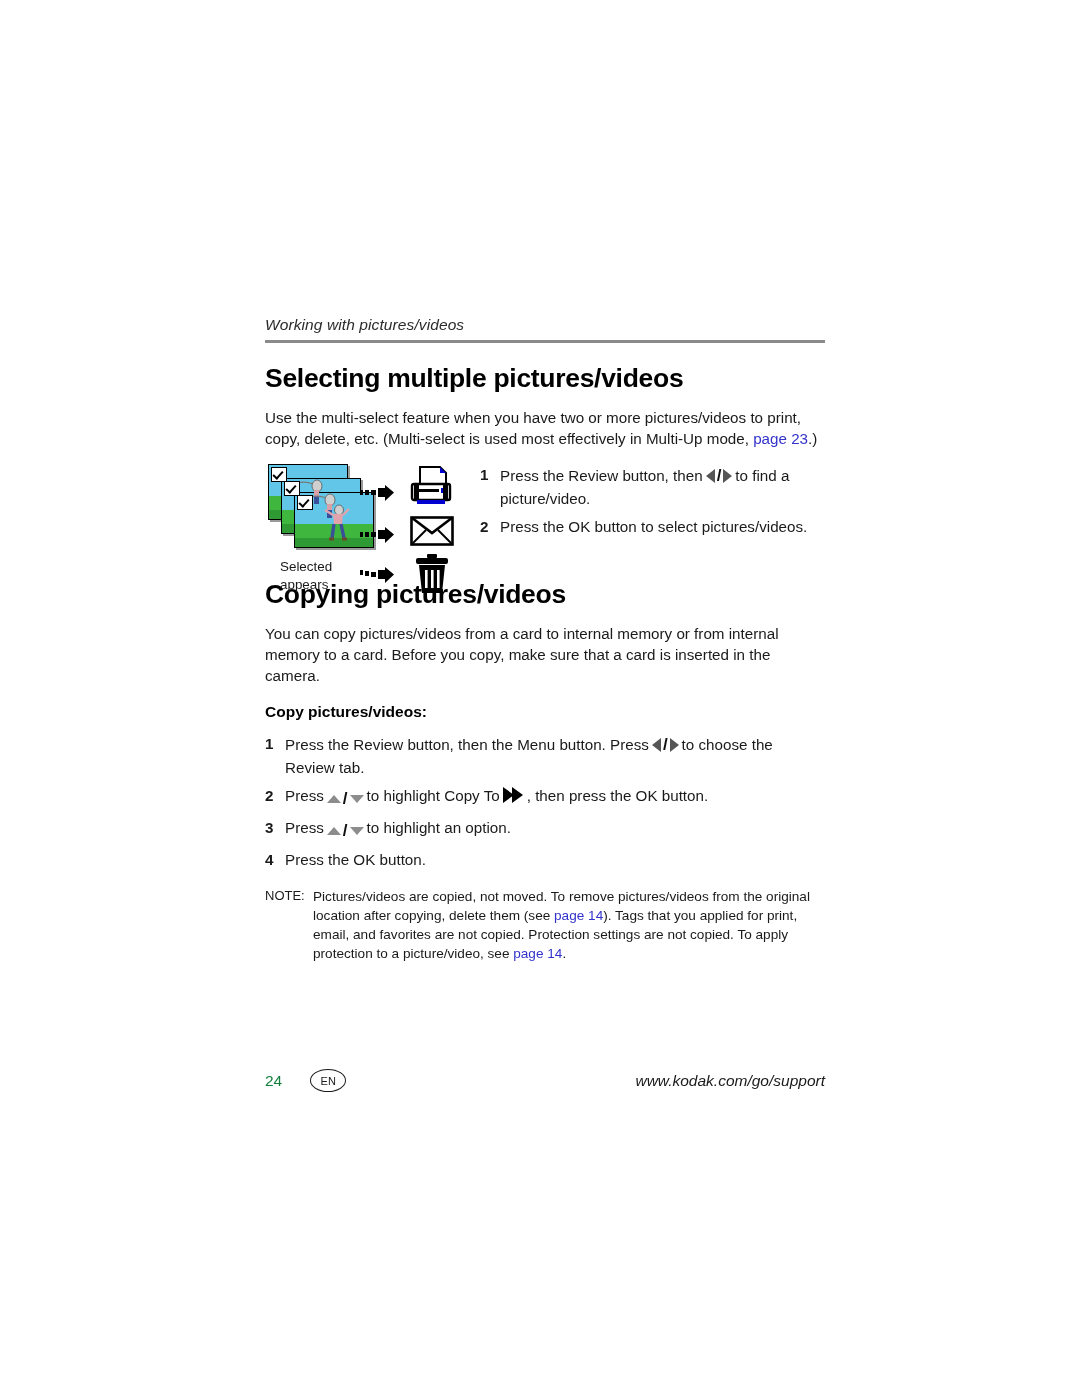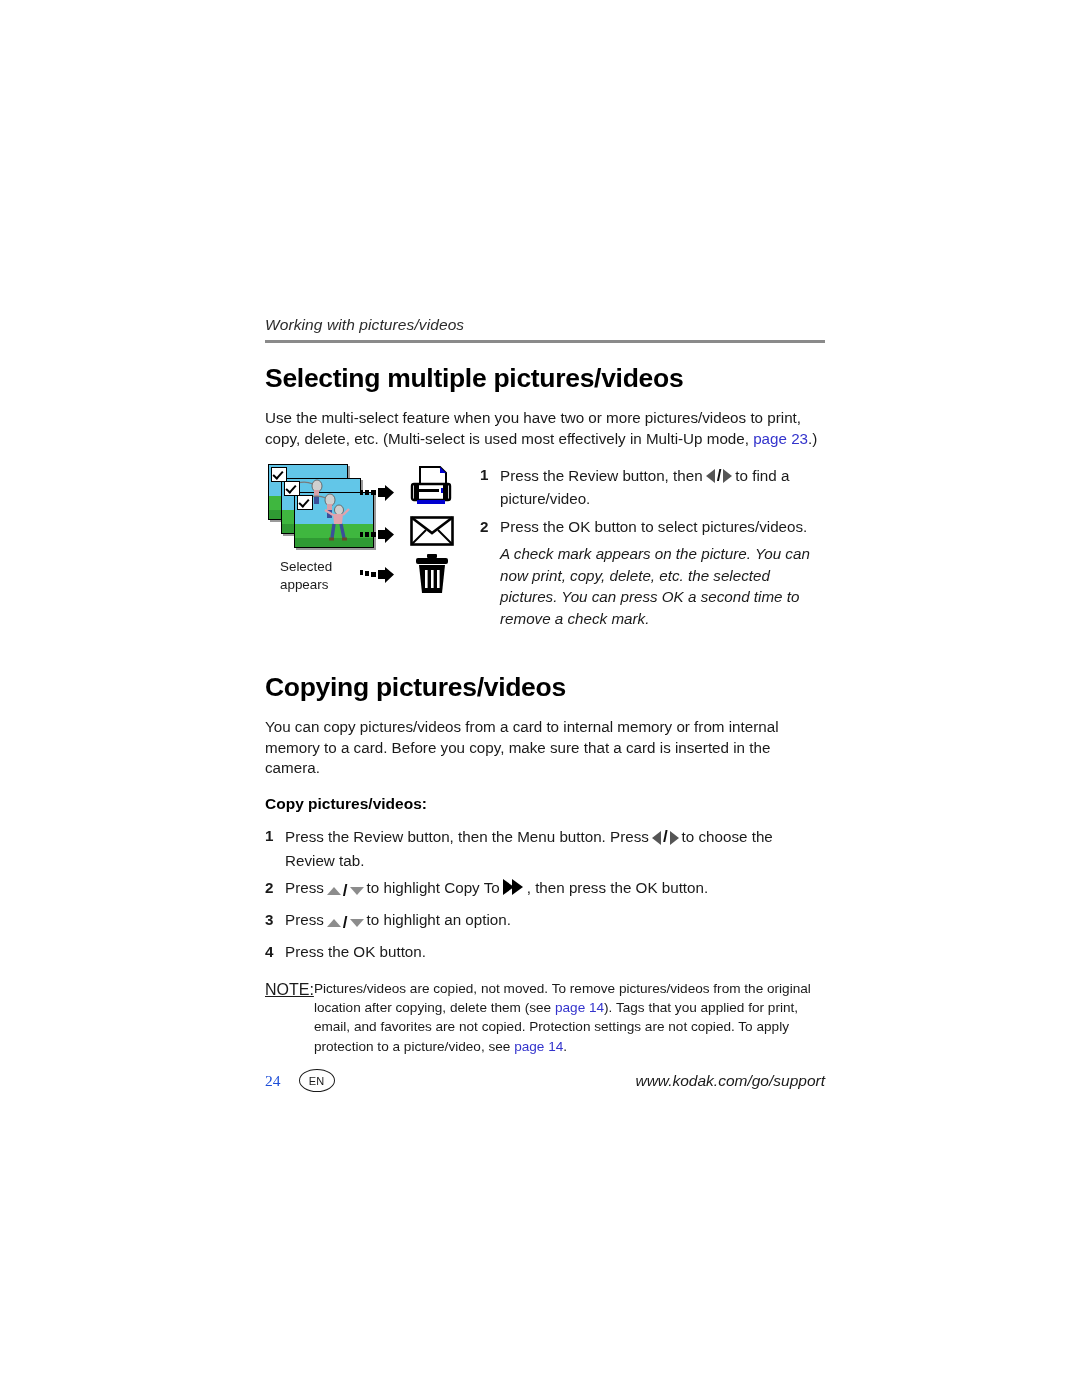--- a/index.html
+++ b/index.html
@@ -157,22 +157,21 @@
   
   .note-block {
     display: flex;
     margin-top: 16px;
     font-size: 13.6px;
     line-height: 1.42;
     color: #1a1a1a;
   }
   .note-label {
     flex: 0 0 48px;
-    font-size: 16px;
-    text-decoration: underline;
+    font-size: 13px;
   }
   .note-body {
     flex: 1;
   }
 
   
   .figure {
     position: absolute;
     left: 268px;
     top: 448px;
@@ -282,23 +281,22 @@
   .footer {
     position: absolute;
     left: 265px;
     top: 1053px;
     width: 560px;
     display: flex;
     align-items: center;
   }
   .page-num {
     font-size: 15.5px;
-    color: #1d4ed8;
-    margin-right: 18px;
-    font-family: Liberation Serif, serif;
+    color: #15803d;
+    margin-right: 28px;
   }
   .lang-badge {
     width: 34px;
     height: 21px;
     border: 1.6px solid #1a1a1a;
     border-radius: 50%;
     display: flex;
     align-items: center;
     justify-content: center;
     font-size: 11px;
@@ -330,23 +328,20 @@
         <span class="step-num">1</span>
         <span class="step-body"><span>Press the Review button, then</span><span class="glyph">
               <span class="tri tri-left"></span>
               <span class="slash">/</span>
               <span class="tri tri-right"></span>
             </span><span>to find a picture/video.</span></span>
       </li>
       <li class="step">
         <span class="step-num">2</span>
         <span class="step-body">Press the OK button to select pictures/videos.</span>
-      </li>
-      <li>
-        <p class="italic-note" style="margin-left:20px;">A check mark appears on the picture. You can now print, copy, delete, etc. the selected pictures. You can press OK a second time to remove a check mark.</p>
       </li>
     </ol>
 
     <h1 class="section-title" style="margin-top:42px;">Copying pictures/videos</h1>
 
     <p class="body-text">You can copy pictures/videos from a card to internal memory or from internal memory to a card. Before you copy, make sure that a card is inserted in the camera.</p>
 
     <h2 class="sub-head" style="margin-top:16px;">Copy pictures/videos:</h2>
 
     <ol class="steps" style="margin-top:12px;">

